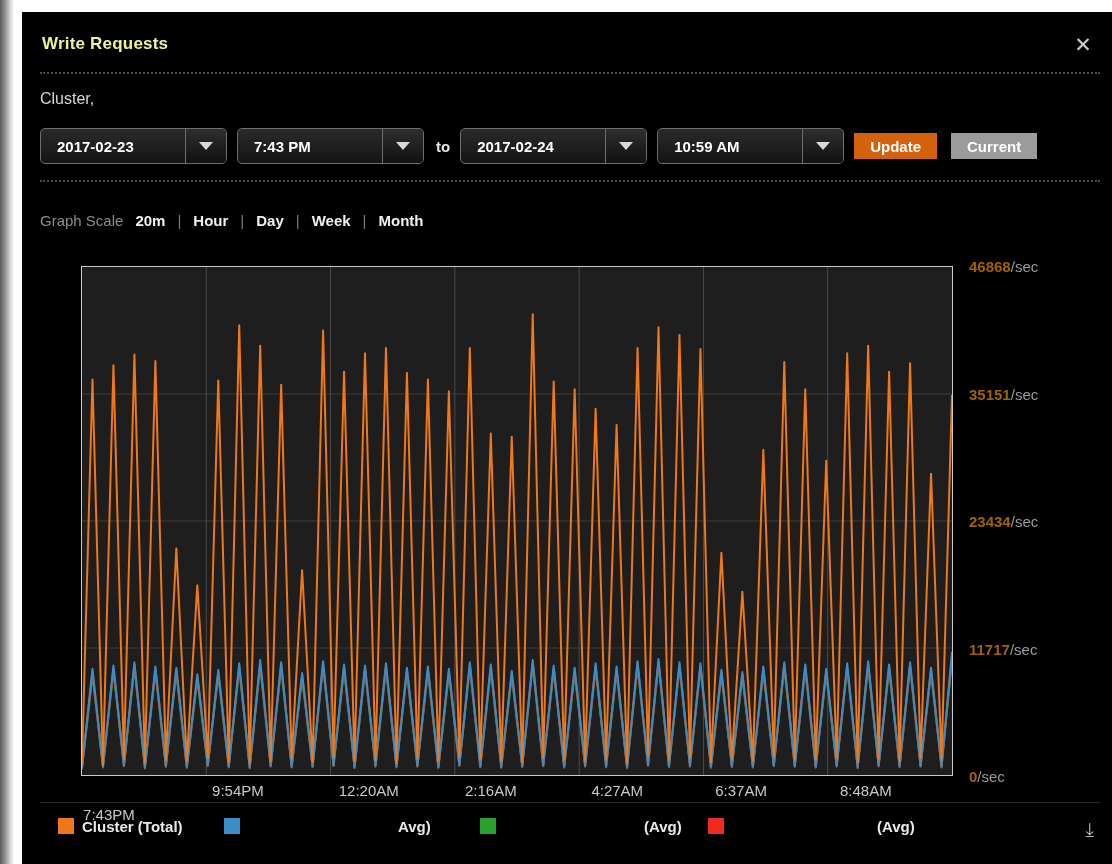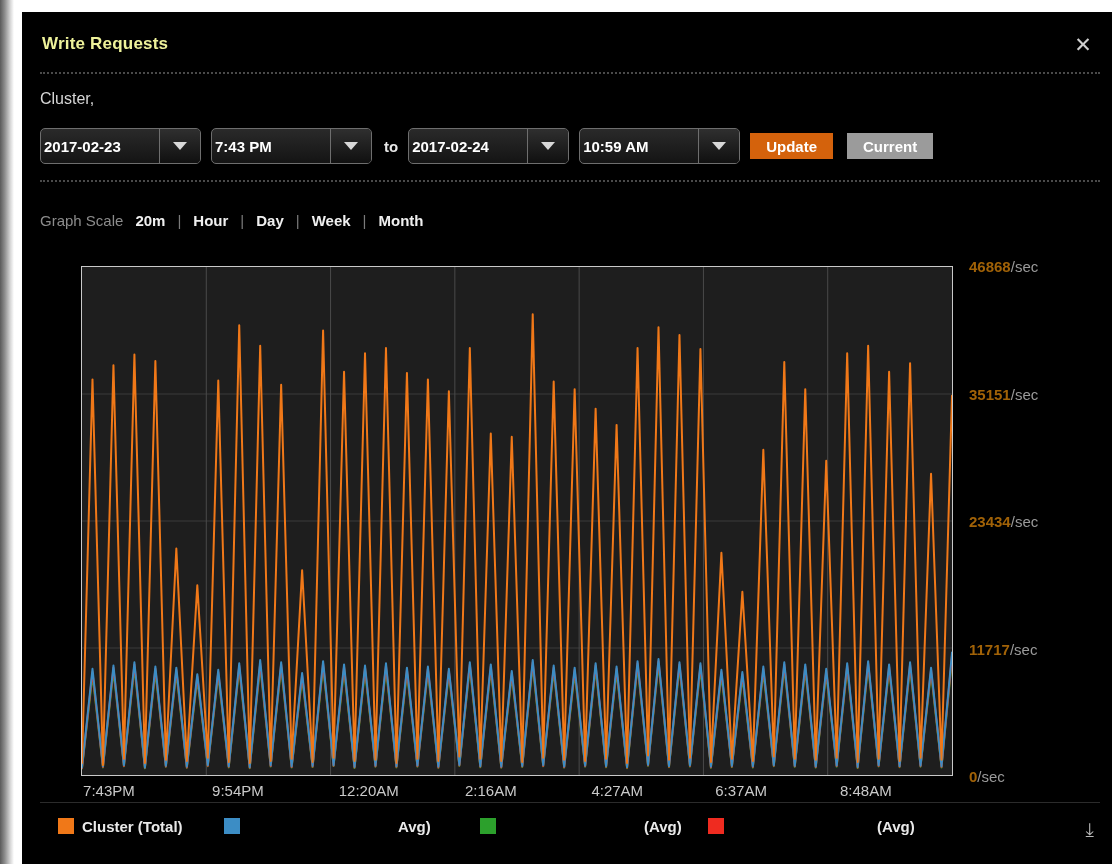--- a/index.html
+++ b/index.html
@@ -54,21 +54,21 @@
   }
   .combo{
     display:flex;align-items:stretch;height:34px;
     border:1px solid #6e6e6e;border-radius:5px;
     background:linear-gradient(to bottom,#2a2a2a,#141414);
     overflow:hidden;
     margin-right:10px;
   }
   .combo .val{
     display:flex;align-items:center;
-    padding:0 3px;
+    padding:0 16px;
     font-size:15px;font-weight:bold;color:#ffffff;
     white-space:nowrap;
     min-width:112px;
   }
   .combo .arrow{
     width:40px;display:flex;align-items:center;justify-content:center;
     border-left:1px solid #6e6e6e;
     background:linear-gradient(to bottom,#2f2f2f,#101010);
     cursor:pointer;
   }
@@ -223,21 +223,21 @@
         </svg>
     </div>
     <div class="ylabels" id="ylabels">
         <div class="ytick" style="top: 522px;"><b>0</b>/sec</div>
         <div class="ytick" style="top: 394.5px;"><b>11717</b>/sec</div>
         <div class="ytick" style="top: 267px;"><b>23434</b>/sec</div>
         <div class="ytick" style="top: 139.5px;"><b>35151</b>/sec</div>
         <div class="ytick" style="top: 12px;"><b>46868</b>/sec</div>
       </div>
     <div class="xlabels" id="xlabels">
-        <div class="xtick" style="left: 27.904px;">7:43PM</div>
+        <div class="xtick" style="left: 27.904px; margin-top: 24px;">7:43PM</div>
         <div class="xtick" style="left: 156.96px;">9:54PM</div>
         <div class="xtick" style="left: 287.76px;">12:20AM</div>
         <div class="xtick" style="left: 409.84px;">2:16AM</div>
         <div class="xtick" style="left: 536.28px;">4:27AM</div>
         <div class="xtick" style="left: 660.104px;">6:37AM</div>
         <div class="xtick" style="left: 784.8px;">8:48AM</div>
       </div>
   </div>
 
   <div class="legend-sep"></div>

